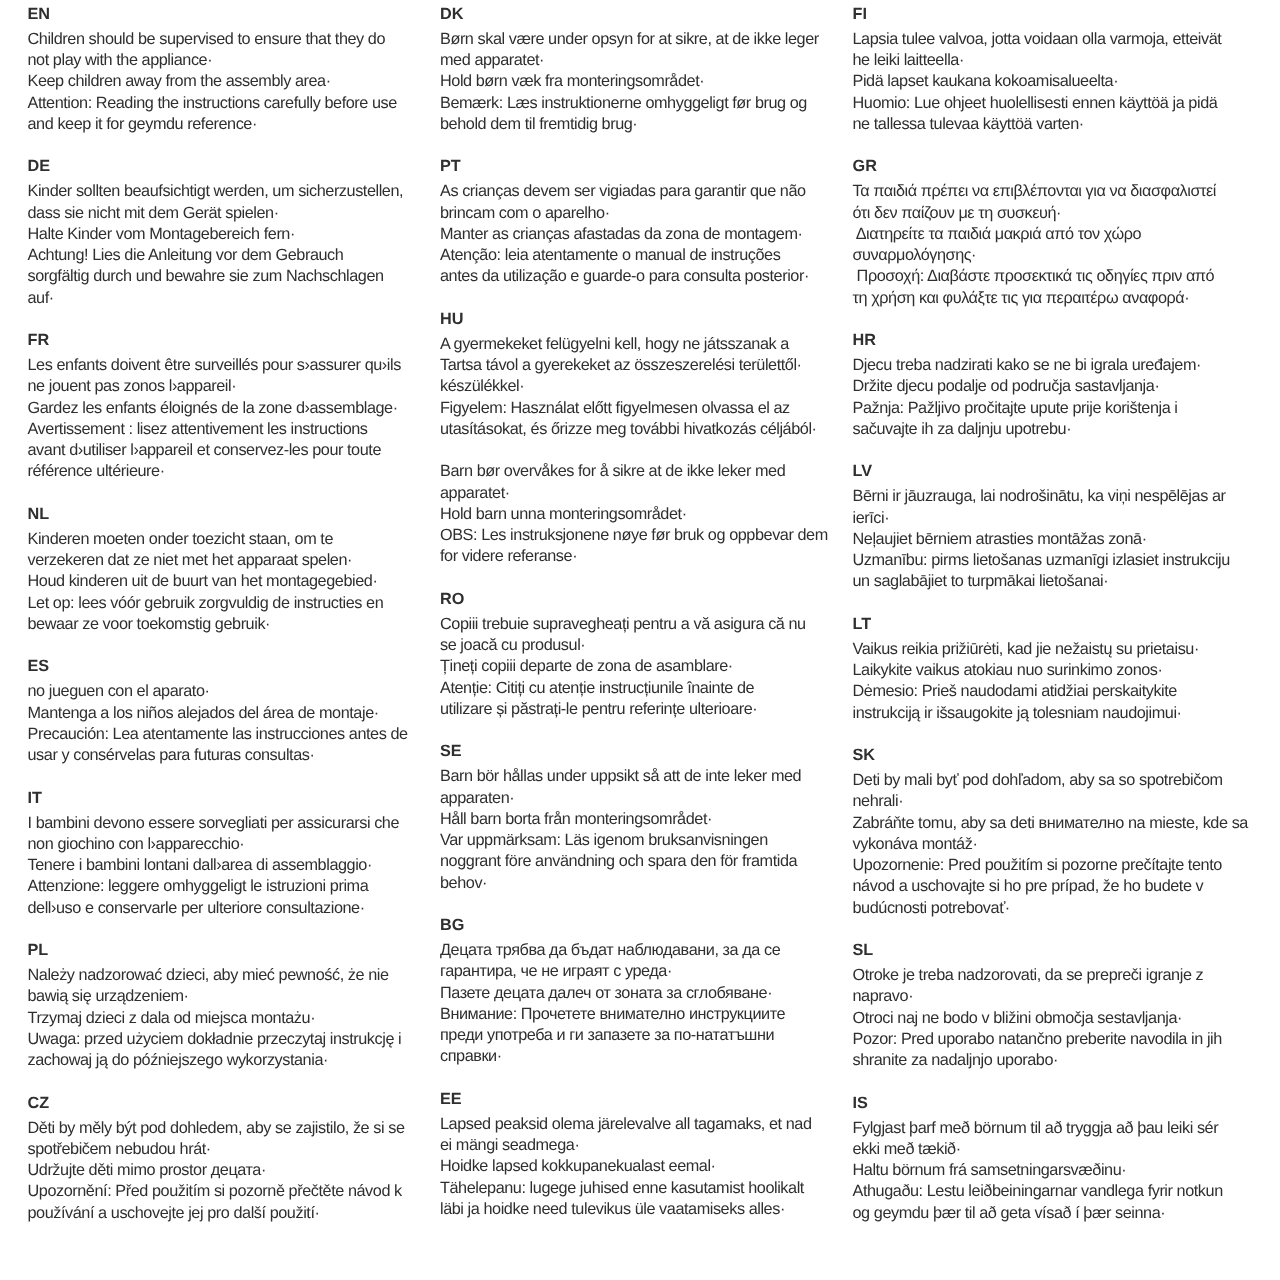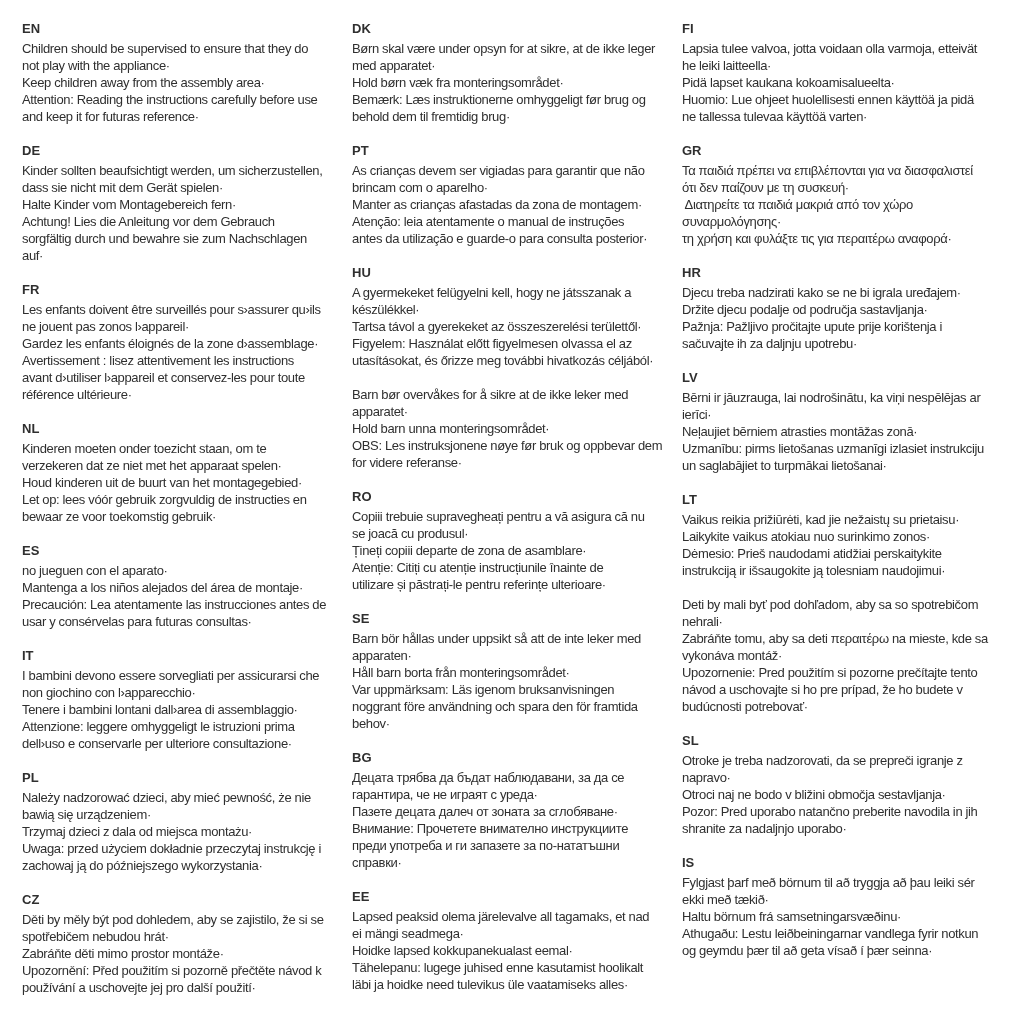--- a/index.html
+++ b/index.html
@@ -6,21 +6,21 @@
     margin: 0;
     padding: 0;
     background: #ffffff;
   }
   .sheet {
     position: relative;
     width: 1024px;
     height: 1024px;
     box-sizing: border-box;
     background: #ffffff;
-    padding: 20px 0 0 22px;
+    padding: 2px 0 0 22px;
     display: grid;
     grid-template-columns: 330px 330px 1fr;
     font-family: "Liberation Sans", "DejaVu Sans", sans-serif;
     font-size: 13px;
     line-height: 17px;
     color: #2f2f2f;
     overflow: hidden;
   }
   .col {
     min-width: 0;
@@ -43,21 +43,21 @@
 <body>
 
 <div class="sheet" style="background: rgb(255, 255, 255); color: rgb(47, 47, 47);">
   <div class="col">
       <section class="lang-section">
         <div class="lang-code">EN</div>
         <div class="text-row">Children should be supervised to ensure that they do</div>
         <div class="text-row">not play with the appliance·</div>
         <div class="text-row">Keep children away from the assembly area·</div>
         <div class="text-row">Attention: Reading the instructions carefully before use</div>
-        <div class="text-row">and keep it for futuras reference·</div>
+        <div class="text-row">and keep it for geymdu reference·</div>
       </section>
       <section class="lang-section">
         <div class="lang-code">DE</div>
         <div class="text-row">Kinder sollten beaufsichtigt werden, um sicherzustellen,</div>
         <div class="text-row">dass sie nicht mit dem Gerät spielen·</div>
         <div class="text-row">Halte Kinder vom Montagebereich fern·</div>
         <div class="text-row">Achtung! Lies die Anleitung vor dem Gebrauch</div>
         <div class="text-row">sorgfältig durch und bewahre sie zum Nachschlagen</div>
         <div class="text-row">auf·</div>
       </section>
@@ -98,21 +98,21 @@
         <div class="text-row">Należy nadzorować dzieci, aby mieć pewność, że nie</div>
         <div class="text-row">bawią się urządzeniem·</div>
         <div class="text-row">Trzymaj dzieci z dala od miejsca montażu·</div>
         <div class="text-row">Uwaga: przed użyciem dokładnie przeczytaj instrukcję i</div>
         <div class="text-row">zachowaj ją do późniejszego wykorzystania·</div>
       </section>
       <section class="lang-section">
         <div class="lang-code">CZ</div>
         <div class="text-row">Děti by měly být pod dohledem, aby se zajistilo, že si se</div>
         <div class="text-row">spotřebičem nebudou hrát·</div>
-        <div class="text-row">Zabráňte děti mimo prostor montáže·</div>
+        <div class="text-row">Udržujte děti mimo prostor децата·</div>
         <div class="text-row">Upozornění: Před použitím si pozorně přečtěte návod k</div>
         <div class="text-row">používání a uschovejte jej pro další použití·</div>
       </section>
     </div>
   <div class="col">
       <section class="lang-section">
         <div class="lang-code">DK</div>
         <div class="text-row">Børn skal være under opsyn for at sikre, at de ikke leger</div>
         <div class="text-row">med apparatet·</div>
         <div class="text-row">Hold børn væk fra monteringsområdet·</div>
@@ -123,22 +123,22 @@
         <div class="lang-code">PT</div>
         <div class="text-row">As crianças devem ser vigiadas para garantir que não</div>
         <div class="text-row">brincam com o aparelho·</div>
         <div class="text-row">Manter as crianças afastadas da zona de montagem·</div>
         <div class="text-row">Atenção: leia atentamente o manual de instruções</div>
         <div class="text-row">antes da utilização e guarde-o para consulta posterior·</div>
       </section>
       <section class="lang-section">
         <div class="lang-code">HU</div>
         <div class="text-row">A gyermekeket felügyelni kell, hogy ne játsszanak a</div>
+        <div class="text-row">Tartsa távol a gyerekeket az összeszerelési területtől·</div>
         <div class="text-row">készülékkel·</div>
-        <div class="text-row">Tartsa távol a gyerekeket az összeszerelési területtől·</div>
         <div class="text-row">Figyelem: Használat előtt figyelmesen olvassa el az</div>
         <div class="text-row">utasításokat, és őrizze meg további hivatkozás céljából·</div>
       </section>
       <section class="lang-section">
         <div class="text-row">Barn bør overvåkes for å sikre at de ikke leker med</div>
         <div class="text-row">apparatet·</div>
         <div class="text-row">Hold barn unna monteringsområdet·</div>
         <div class="text-row">OBS: Les instruksjonene nøye før bruk og oppbevar dem</div>
         <div class="text-row">for videre referanse·</div>
       </section>
@@ -185,20 +185,21 @@
         <div class="text-row">Pidä lapset kaukana kokoamisalueelta·</div>
         <div class="text-row">Huomio: Lue ohjeet huolellisesti ennen käyttöä ja pidä</div>
         <div class="text-row">ne tallessa tulevaa käyttöä varten·</div>
       </section>
       <section class="lang-section">
         <div class="lang-code">GR</div>
         <div class="text-row">Τα παιδιά πρέπει να επιβλέπονται για να διασφαλιστεί</div>
         <div class="text-row">ότι δεν παίζουν με τη συσκευή·</div>
         <div class="text-row"> Διατηρείτε τα παιδιά μακριά από τον χώρο</div>
         <div class="text-row">συναρμολόγησης·</div>
+        <div class="text-row"> Προσοχή: Διαβάστε προσεκτικά τις οδηγίες πριν από</div>
         <div class="text-row">τη χρήση και φυλάξτε τις για περαιτέρω αναφορά·</div>
       </section>
       <section class="lang-section">
         <div class="lang-code">HR</div>
         <div class="text-row">Djecu treba nadzirati kako se ne bi igrala uređajem·</div>
         <div class="text-row">Držite djecu podalje od područja sastavljanja·</div>
         <div class="text-row">Pažnja: Pažljivo pročitajte upute prije korištenja i</div>
         <div class="text-row">sačuvajte ih za daljnju upotrebu·</div>
       </section>
       <section class="lang-section">
@@ -210,23 +211,24 @@
         <div class="text-row">un saglabājiet to turpmākai lietošanai·</div>
       </section>
       <section class="lang-section">
         <div class="lang-code">LT</div>
         <div class="text-row">Vaikus reikia prižiūrėti, kad jie nežaistų su prietaisu·</div>
         <div class="text-row">Laikykite vaikus atokiau nuo surinkimo zonos·</div>
         <div class="text-row">Dėmesio: Prieš naudodami atidžiai perskaitykite</div>
         <div class="text-row">instrukciją ir išsaugokite ją tolesniam naudojimui·</div>
       </section>
       <section class="lang-section">
+        <div class="lang-code">SK</div>
         <div class="text-row">Deti by mali byť pod dohľadom, aby sa so spotrebičom</div>
         <div class="text-row">nehrali·</div>
-        <div class="text-row">Zabráňte tomu, aby sa deti περαιτέρω na mieste, kde sa</div>
+        <div class="text-row">Zabráňte tomu, aby sa deti внимателно na mieste, kde sa</div>
         <div class="text-row">vykonáva montáž·</div>
         <div class="text-row">Upozornenie: Pred použitím si pozorne prečítajte tento</div>
         <div class="text-row">návod a uschovajte si ho pre prípad, že ho budete v</div>
         <div class="text-row">budúcnosti potrebovať·</div>
       </section>
       <section class="lang-section">
         <div class="lang-code">SL</div>
         <div class="text-row">Otroke je treba nadzorovati, da se prepreči igranje z</div>
         <div class="text-row">napravo·</div>
         <div class="text-row">Otroci naj ne bodo v bližini območja sestavljanja·</div>

